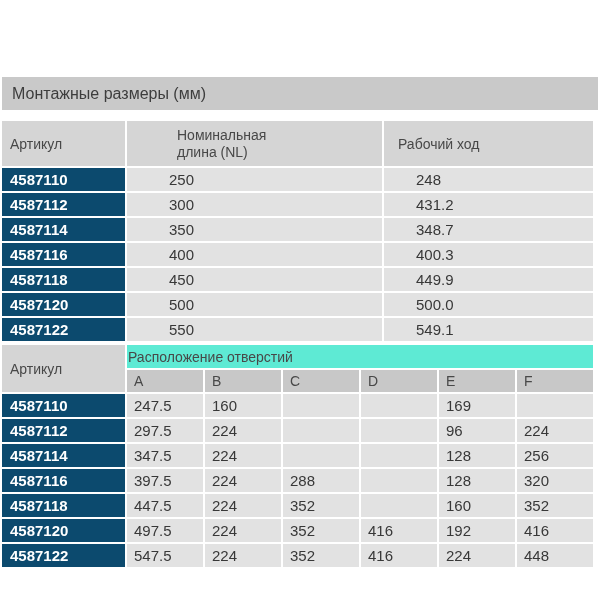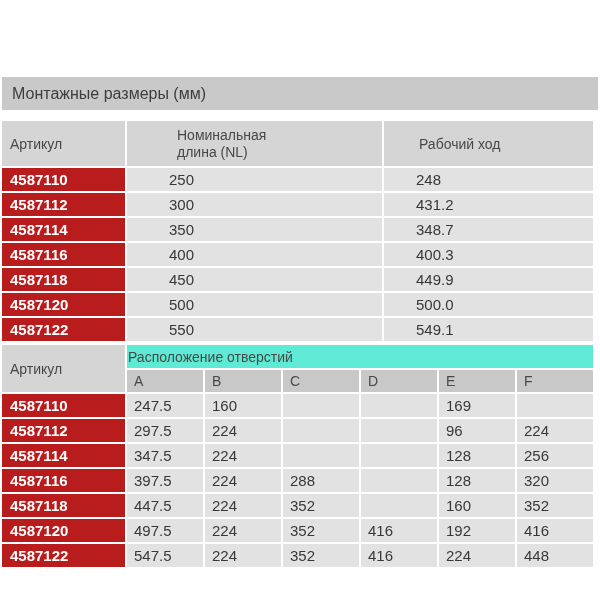--- a/index.html
+++ b/index.html
@@ -16,24 +16,24 @@
   table{border-collapse:separate;table-layout:fixed;}
   .t1{width:595px;border-spacing:2px;margin-top:1px;}
   .t2{width:595px;border-spacing:2px;margin-top:0px;}
   th{font-weight:normal;text-align:left;color:#484848;font-size:14px;}
   td,th{overflow:hidden;white-space:nowrap;vertical-align:middle;}
   
   .t1 th{background:#d5d5d5;height:43px;}
   .t1 th.h-art{padding-left:8px;}
   .t1 th.h-nl{padding-left:50px;white-space:normal;line-height:17px;}
   .t1 th.h-nl .wrap{display:block;max-width:118px;}
-  .t1 th.h-stroke{padding-left:35px;}
+  .t1 th.h-stroke{padding-left:14px;}
   .t1 td{height:21px;font-size:15px;}
   .t1 td.art, .t2 td.art{
-    background:#b91c1c;color:#ffffff;font-weight:bold;padding-left:8px;font-size:15px;
+    background:#0c4a6e;color:#ffffff;font-weight:bold;padding-left:8px;font-size:15px;
   }
   .t1 td.val{background:#e2e2e2;color:#383838;}
   .t1 td.nl{padding-left:42px;margin-left:32px;}
   .t1 td.stroke{padding-left:32px;}
   
   .t2 th.h-art{background:#d5d5d5;padding-left:8px;}
   .t2 th.h-group{background:#5eead4;height:21px;}
   .t2 th.h-sub{background:#c8c8c8;height:20px;padding-left:7px;}
   .t2 td{height:21px;font-size:15px;}
   .t2 td.val{background:#e2e2e2;color:#383838;padding-left:7px;margin-top:22px;}

